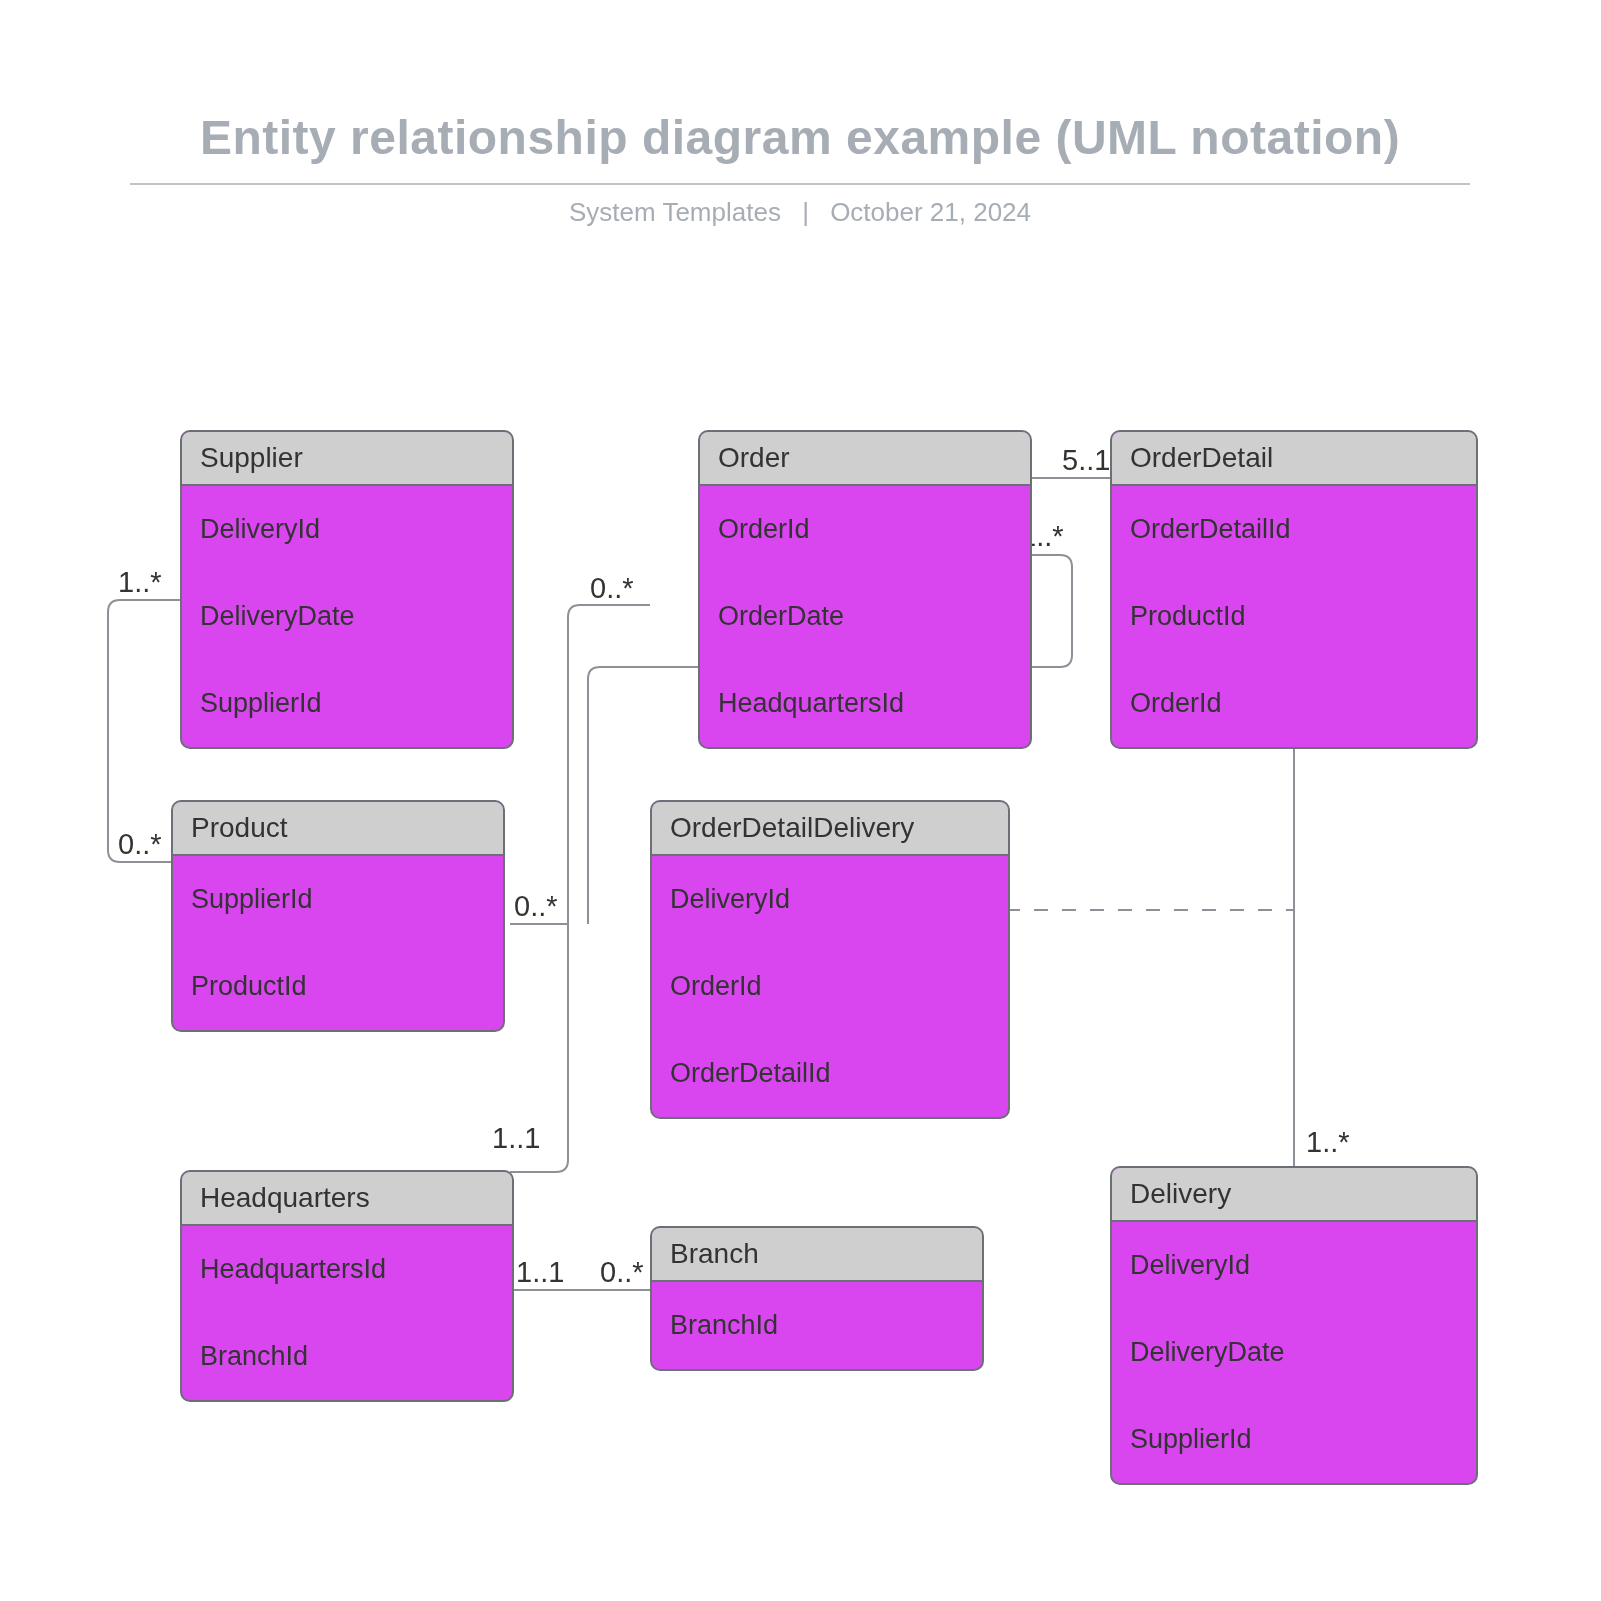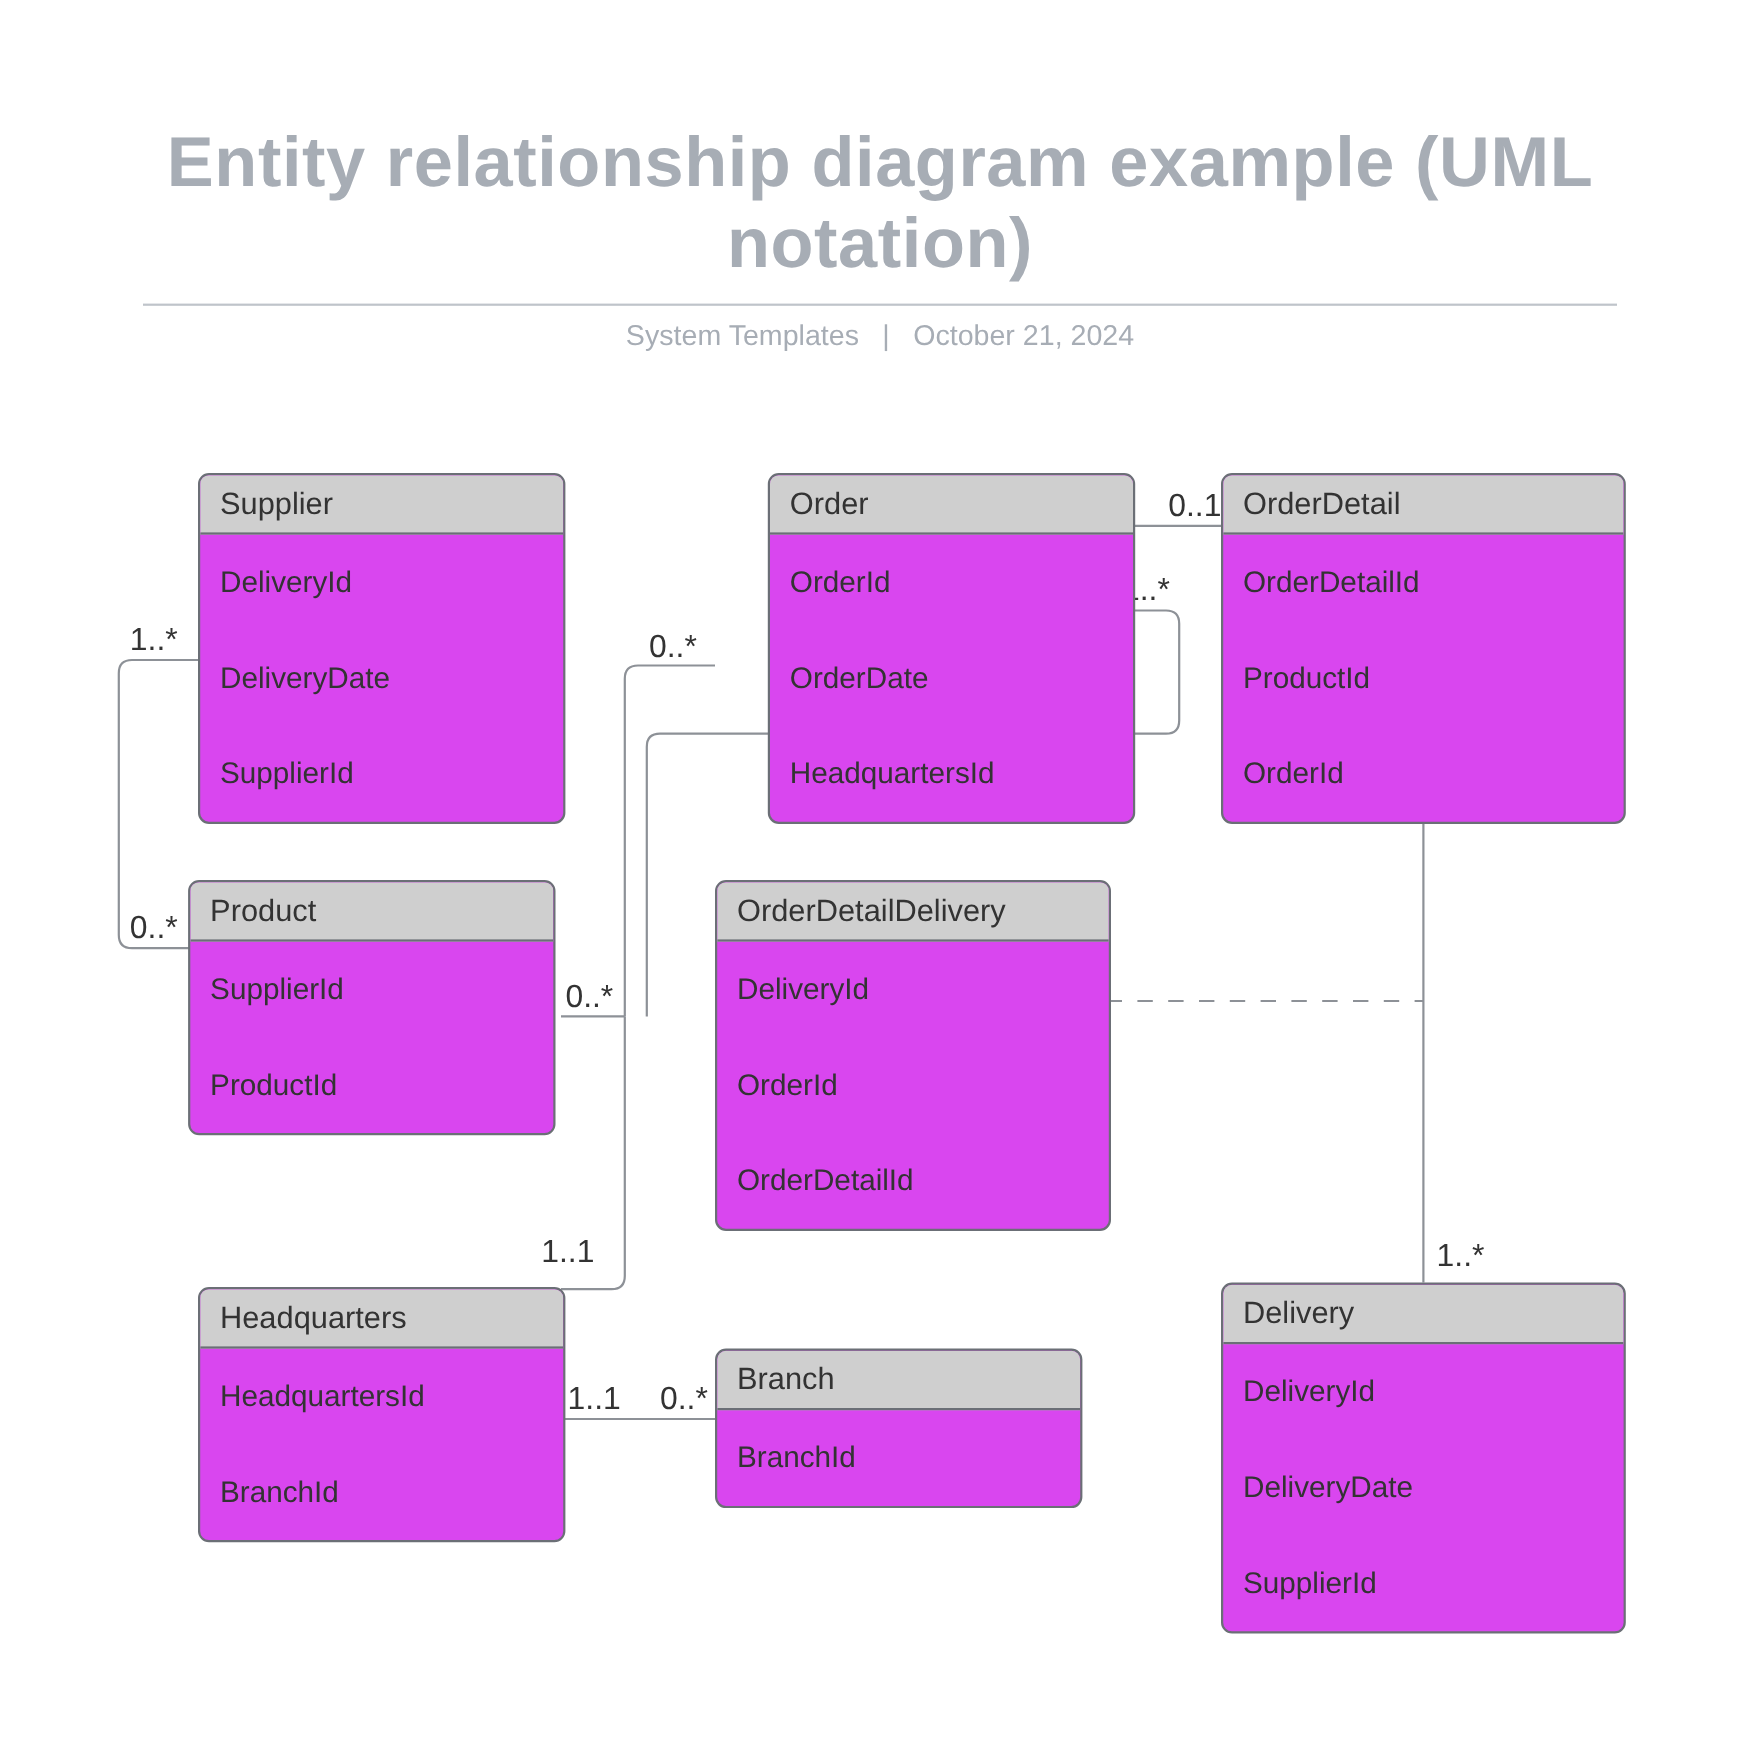--- a/index.html
+++ b/index.html
@@ -17,21 +17,21 @@
     height: 1601px;
   }
   .header {
     position: absolute;
     top: 110px;
     left: 130px;
     width: 1340px;
     text-align: center;
   }
   .title {
-    font-size: 64px;
+    font-size: 48px;
     font-weight: 700;
     color: #a7adb5;
     letter-spacing: 0.5px;
   }
   .hr {
     border: none;
     border-top: 2px solid #bfc4ca;
     margin: 18px 0 0 0;
   }
   .subheader {
@@ -127,21 +127,21 @@
 
       <path d="M510 1290 L650 1290"></path>
     </g>
   </svg>
 
   <div class="mult" style="left:118px; top:566px;">1..*</div>
   <div class="mult" style="left:118px; top:828px;">0..*</div>
   <div class="mult" style="left:590px; top:572px;">0..*</div>
   <div class="mult" style="left:514px; top:890px;">0..*</div>
   <div class="mult" style="left:984px; top:444px;">1..1</div>
-  <div class="mult" style="left:1062px;top:444px;">0..1</div>
+  <div class="mult" style="left:1062px;top:444px;">5..1</div>
   <div class="mult" style="left:1020px;top:520px;">1..*</div>
   <div class="mult" style="left:1306px;top:716px;">1..*</div>
   <div class="mult" style="left:1306px;top:1126px;">1..*</div>
   <div class="mult" style="left:492px; top:1122px;">1..1</div>
   <div class="mult" style="left:516px; top:1256px;">1..1</div>
   <div class="mult" style="left:600px; top:1256px;">0..*</div>
 
   <div class="entity" id="e-supplier">
     <div class="ehead">Supplier</div>
     <div class="erow">DeliveryId</div>

